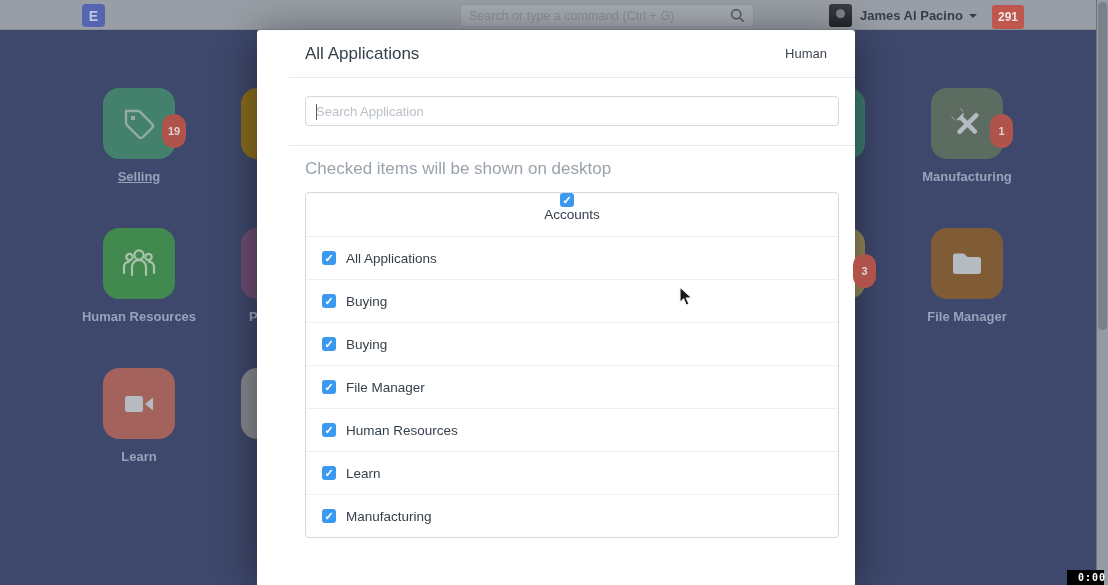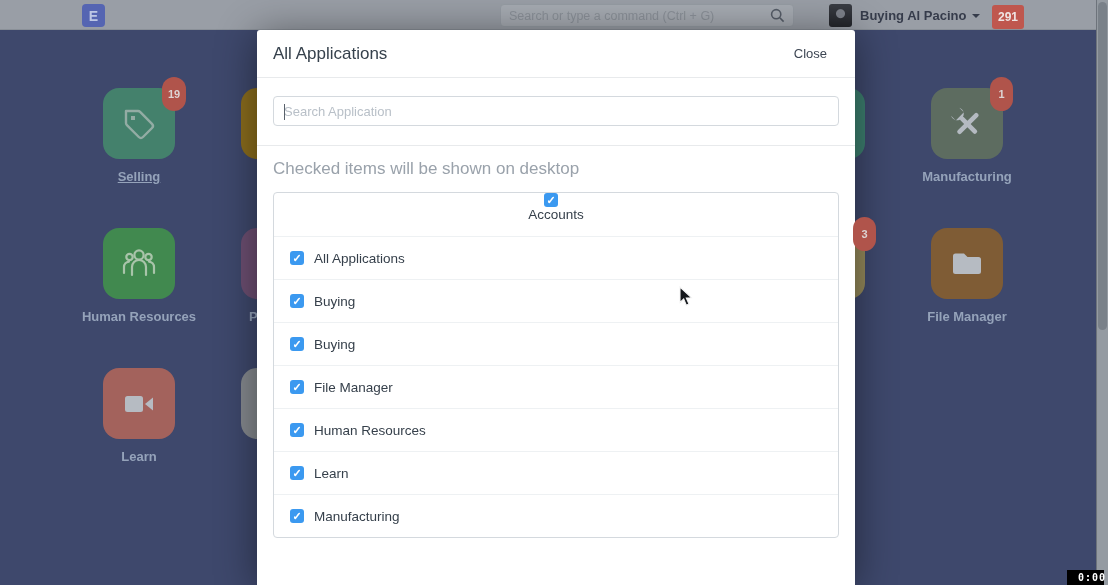--- a/index.html
+++ b/index.html
@@ -6,21 +6,21 @@
   html,body { width:1108px; height:585px; }
   body { font-family:"Liberation Sans", sans-serif; }
   .viewport { position:relative; width:1108px; height:585px; overflow:hidden; background:#3e486c; }
 
   
   .navbar { position:absolute; left:0; top:0; width:1108px; height:30px; background:#999ea6;
             border-bottom:1px solid #8a9098; z-index:3; }
   .logo { position:absolute; left:82px; top:4px; width:23px; height:23px; border-radius:4px;
           background:#5565b2; color:#bdc7e5; font-size:14px; font-weight:bold;
           display:flex; align-items:center; justify-content:center; }
-  .nav-search { position:absolute; left:500px; top:4px; width:294px; height:23px;
+  .nav-search { position:absolute; left:460px; top:4px; width:294px; height:23px;
                 background:#a6abb2; border:1px solid #969ca4; border-radius:4px;
                 display:flex; align-items:center; padding:0 8px; }
   .nav-search-ph { color:#8b9199; font-size:12.5px; flex:1; white-space:nowrap; overflow:hidden; }
   .mag-icon { width:15px; height:15px; flex:0 0 auto; }
   .user-block { position:absolute; left:829px; top:0; height:30px; display:flex; align-items:center; }
   .avatar { width:23px; height:23px; border-radius:3px; margin-top:1px;
             background:radial-gradient(circle at 50% 42%, #7c8089 0 4px, rgba(0,0,0,0) 5px),
                        linear-gradient(#3a3d44, #23252a); }
   .uname { margin-left:8px; color:#363c4b; font-size:13px; font-weight:bold; }
   .nav-caret { width:0; height:0; margin-left:6px; margin-top:2px;
@@ -31,32 +31,32 @@
                  display:flex; align-items:center; justify-content:center; }
 
   
   .desktop { position:absolute; inset:0; z-index:1; }
   .tile { position:absolute; width:72px; height:71px; border-radius:16px;
           display:flex; align-items:center; justify-content:center; }
   .tile-label { position:absolute; width:152px; text-align:center; color:#95a3ba;
                 font-size:13px; font-weight:bold; }
   .tile-badge { position:absolute; height:34px; min-width:23px; padding:12px 6px; border-radius:12px;
                 background:#b0544b; color:#ddd4d3; font-size:11px; font-weight:bold;
-                display:flex; align-items:center; justify-content:center; z-index:2; }
+                display:flex; align-items:center; justify-content:center; z-index:2;margin-top:37px; }
   .badge-over { z-index:12; }
 
   
   .scrollbar { position:absolute; right:0; top:0; width:12px; height:585px; background:#959ba2;
                border-left:1px solid #6d737b; z-index:4; }
   .scroll-thumb { position:absolute; left:1px; top:2px; width:9px; height:328px; border-radius:5px;
                   background:#7a8189; }
 
   
   .modal { position:absolute; left:257px; top:30px; width:598px; height:555px; background:#ffffff;
-           border-radius:3px 3px 0 0; box-shadow:0 4px 40px rgba(0,0,0,0.45); z-index:10; }
+           border-radius:3px 3px 0 0; box-shadow:0 4px 40px rgba(0,0,0,0.45); z-index:10;padding-left:32px; }
   .modal-header { height:48px; display:flex; align-items:center; padding:0 28px 0 16px;
                   border-bottom:1px solid #e8eaec; }
   .modal-title { font-size:17px; color:#36414c; font-weight:500; }
   .modal-close { margin-left:auto; font-size:13px; color:#3d4653; cursor:pointer; }
   .modal-body { padding:18px 16px 0 16px; }
   .app-search { position:relative; width:100%; height:30px; border:1px solid #d4d9de; border-radius:4px;
                 display:flex; align-items:center; padding:0 10px; }
   .app-search-ph { color:#b9c0c8; font-size:13px; }
   .text-caret { position:absolute; left:10px; top:7px; width:1px; height:16px; background:#59616b; }
   .install-link { display:block; text-align:right; margin:20px 11px 0 0; font-size:13px;
@@ -163,34 +163,34 @@
       <span class="nav-search-ph">Search or type a command (Ctrl + G)</span>
       <span class="mag-icon">
         <svg width="15" height="15" viewBox="0 0 15 15" fill="none" stroke="#565d68" stroke-width="1.6">
           <circle cx="6.2" cy="6.2" r="4.6"></circle>
           <line x1="9.8" y1="9.8" x2="13.6" y2="13.6"></line>
         </svg>
       </span>
     </div>
     <div class="user-block">
       <div class="avatar"></div>
-      <span class="uname">Buying Al Pacino</span>
+      <span class="uname">James Al Pacino</span>
       <span class="nav-caret"></span>
     </div>
     <div class="notif-badge">291</div>
   </div>
 
   <div class="scrollbar">
     <div class="scroll-thumb"></div>
   </div>
 
   <div class="modal">
     <div class="modal-header">
       <span class="modal-title">All Applications</span>
-      <span class="modal-close">Close</span>
+      <span class="modal-close">Human</span>
     </div>
     <div class="modal-body">
       <div class="app-search">
         <span class="text-caret"></span>
         <span class="app-search-ph">Search Application</span>
       </div>
       <hr class="section-divider">
       <div class="hint-text">Checked items will be shown on desktop</div>
 
       <div class="app-list">

